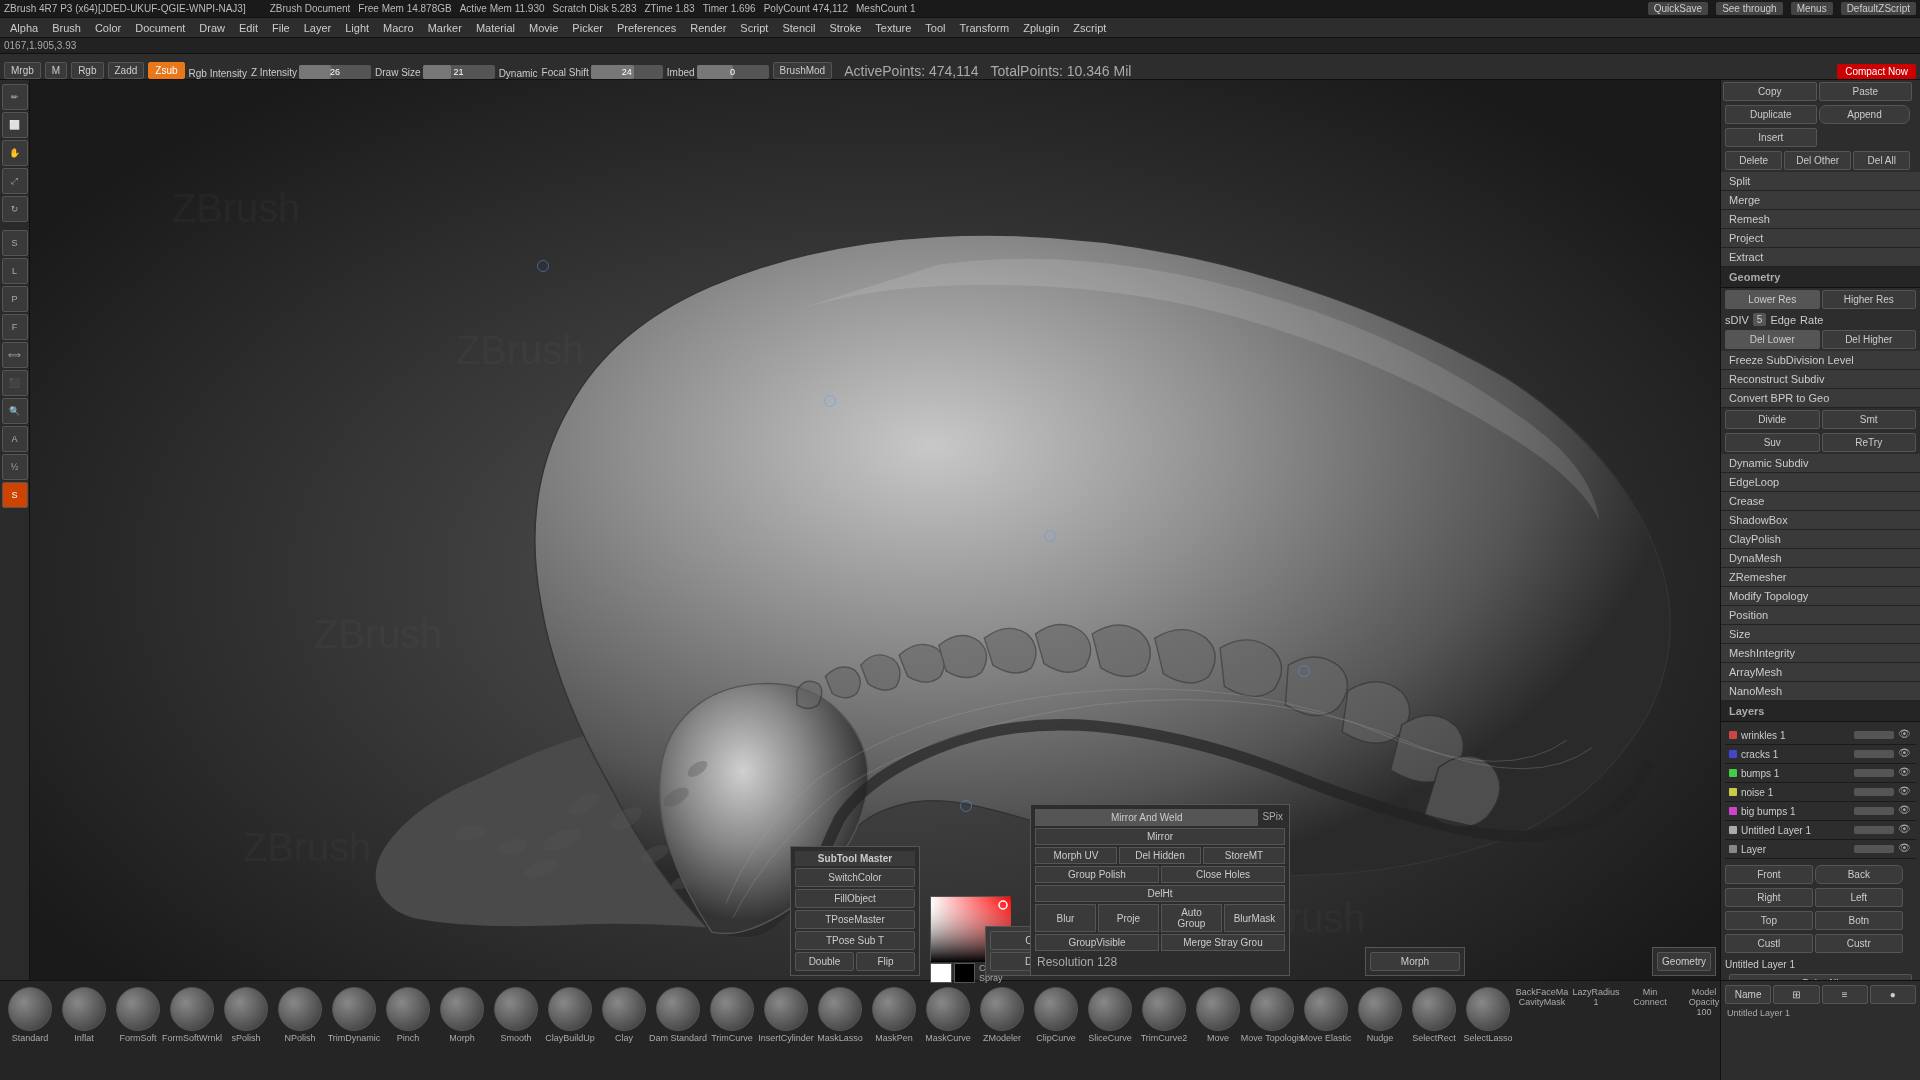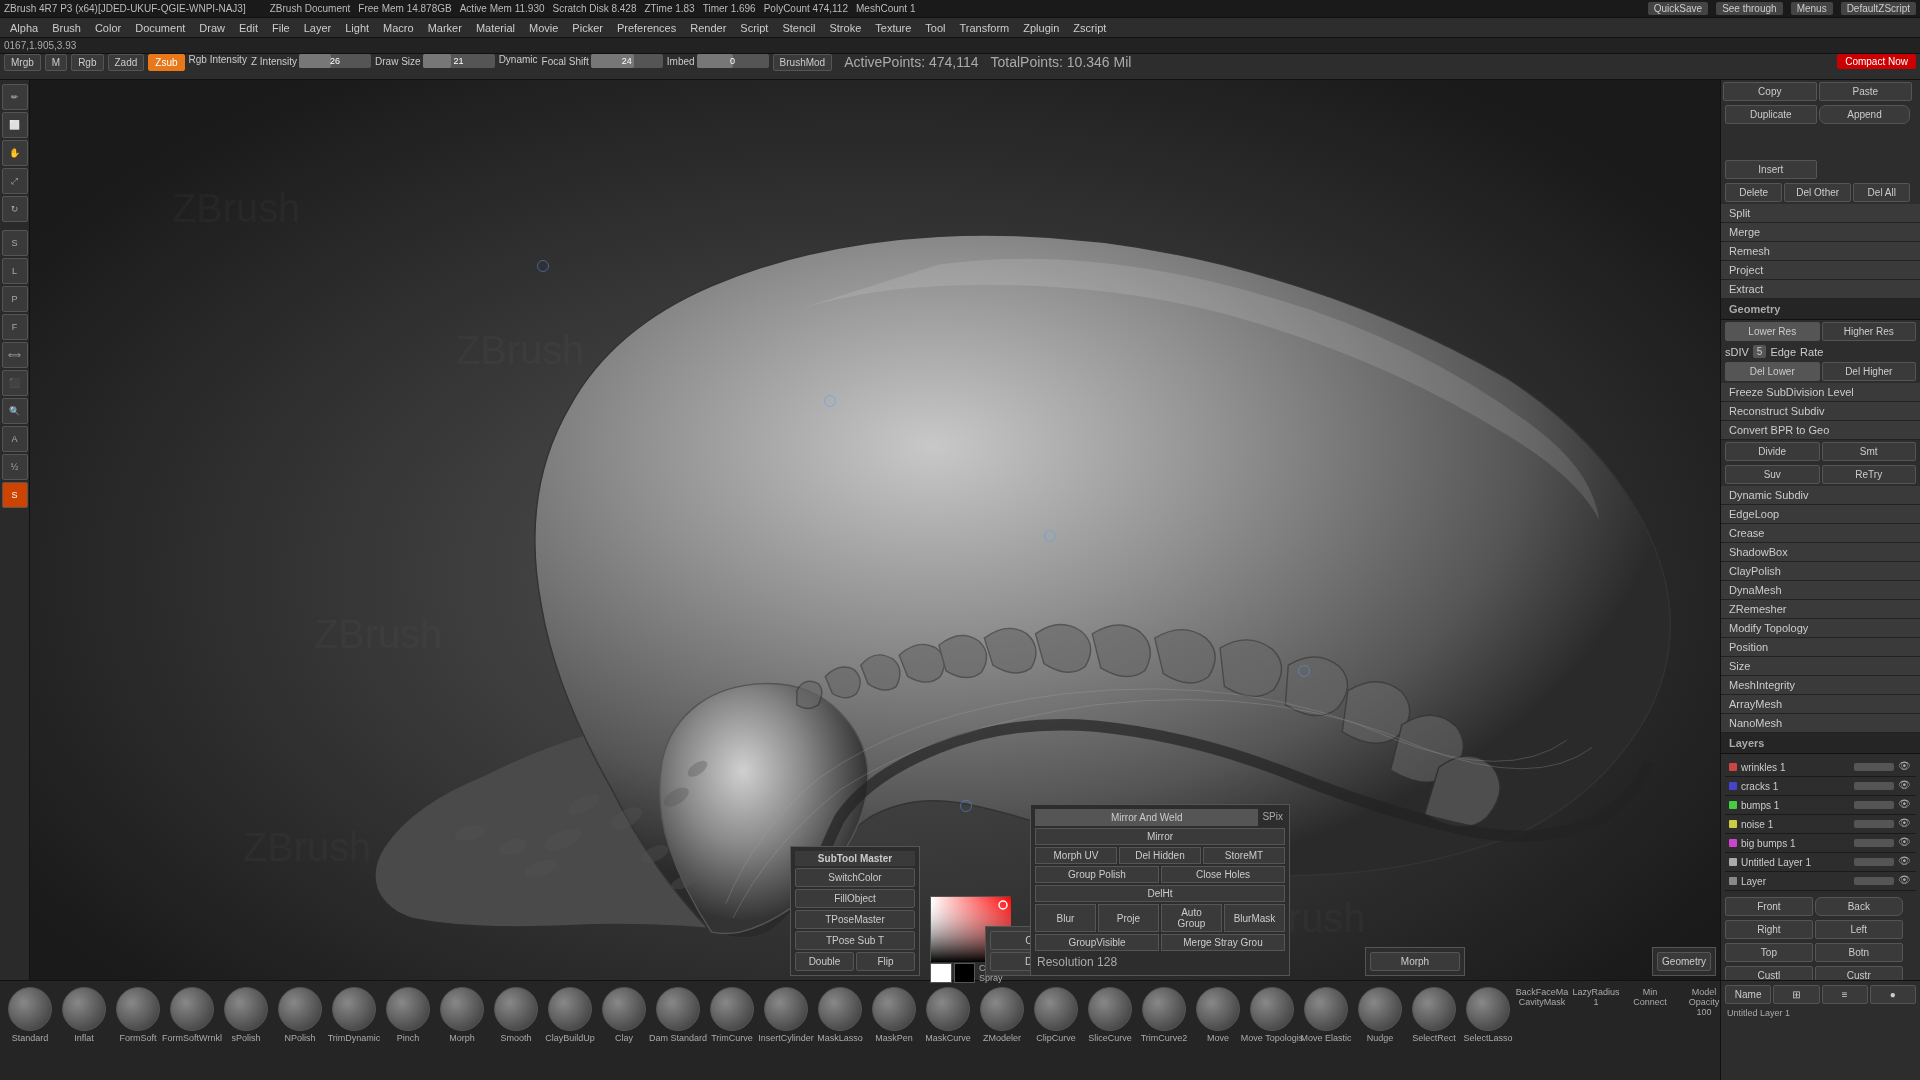--- a/index.html
+++ b/index.html
@@ -66,21 +66,21 @@
       border-bottom: 1px solid #111;
     }
 
     
     #tool-bar {
       position: absolute;
       top: 54px; left: 0; right: 0;
       height: 26px;
       background: #2d2d2d;
       display: flex;
-      align-items: flex-start;
+      align-items: flex-end;
       padding: 0 4px;
       gap: 4px;
       font-size: 10px;
       color: #ccc;
       border-bottom: 1px solid #111;
       z-index: 50;
     }
     .toolbar-btn {
       padding: 2px 6px;
       background: #3a3a3a;
@@ -457,21 +457,21 @@
     }
   </style>
 </head>
 <body>
 
 <div id="top-bar">
   <span>ZBrush 4R7 P3 (x64)[JDED-UKUF-QGIE-WNPI-NAJ3]</span>
   <span style="margin-left:16px;">ZBrush Document</span>
   <span>Free Mem 14.878GB</span>
   <span>Active Mem 11.930</span>
-  <span>Scratch Disk 8.428</span>
+  <span>Scratch Disk 5.283</span>
   <span>ZTime 1.83</span>
   <span>Timer 1.696</span>
   <span>PolyCount 474,112</span>
   <span>MeshCount 1</span>
   <span style="margin-left:auto;" class="quicksave-btn">QuickSave</span>
   <span class="quicksave-btn">See through</span>
   <span class="quicksave-btn">Menus</span>
   <span class="quicksave-btn">DefaultZScript</span>
 </div>
 
@@ -729,21 +729,21 @@
 <div id="right-panel">
 
   <div class="right-btn-row" style="padding:2px 2px; flex-wrap:wrap;">
     <button class="right-btn-half" style="flex:none;width:48%;">Copy</button>
     <button class="right-btn-half" style="flex:none;width:48%;">Paste</button>
   </div>
   <div class="right-btn-row" style="flex-wrap:wrap;">
     <button class="right-btn-half" style="flex:none;width:48%;">Duplicate</button>
     <button class="right-btn-half" style="flex:none;width:48%;border-radius:7px;">Append</button>
   </div>
-  <div class="right-btn-row" style="flex-wrap:wrap;margin-top:32px;">
+  <div class="right-btn-row" style="flex-wrap:wrap;">
     <button class="right-btn-half" style="flex:none;width:48%;">Insert</button>
   </div>
   <div class="right-btn-row" style="flex-wrap:wrap;">
     <button class="right-btn-half" style="flex:none;width:30%;">Delete</button>
     <button class="right-btn-half" style="flex:none;width:35%;">Del Other</button>
     <button class="right-btn-half" style="flex:none;width:30%;">Del All</button>
   </div>
 
   <button class="right-btn">Split</button>
   <button class="right-btn">Merge</button>

